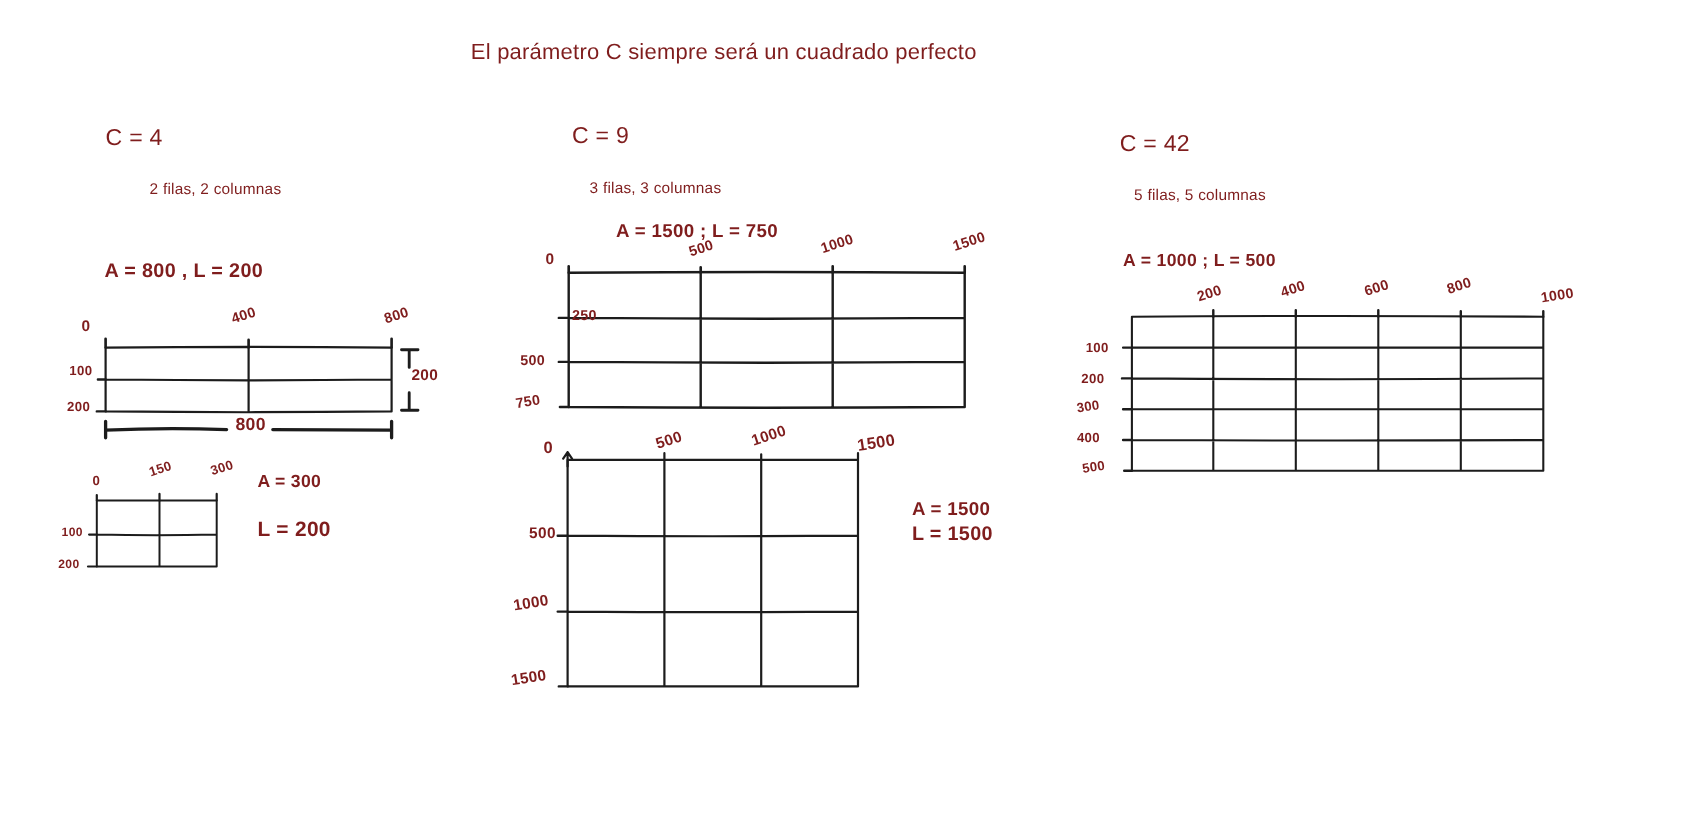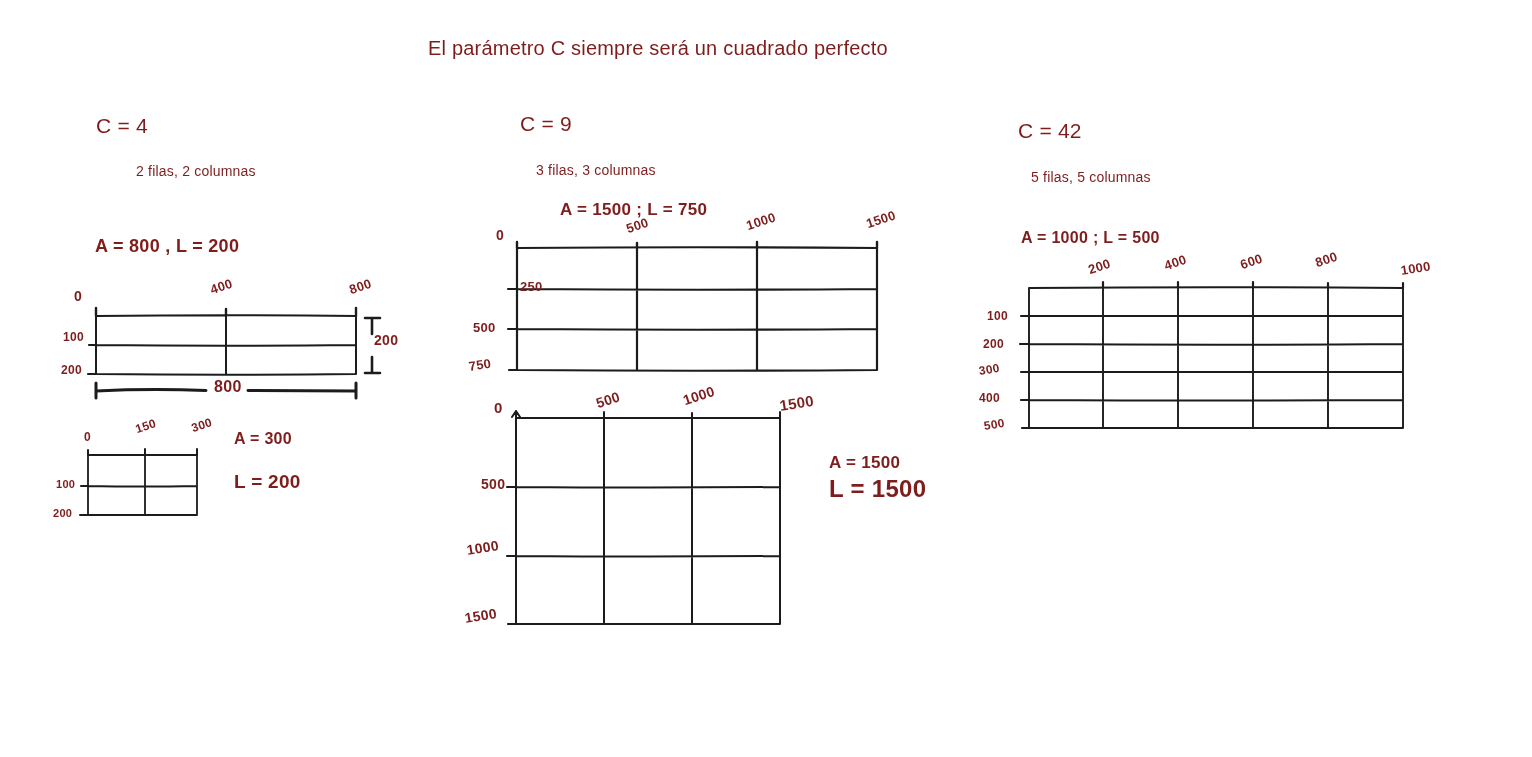--- a/index.html
+++ b/index.html
@@ -80,21 +80,21 @@
       <path d="M2,80 L11,80 M2,149 L11,149 M3,217 L11,217" stroke-width="2.2"></path>
     </svg>
     <span class="abs num" style="left:494px;top:400px;font-size:15px;">0</span>
     <span class="abs num rot" style="left:599px;top:396px;font-size:14px;">500</span>
     <span class="abs num rot" style="left:686px;top:393px;font-size:14px;">1000</span>
     <span class="abs num rot-sm" style="left:781px;top:398px;font-size:15px;">1500</span>
     <span class="abs num" style="left:481px;top:477px;font-size:14px;">500</span>
     <span class="abs num rot-sm" style="left:468px;top:543px;font-size:14px;">1000</span>
     <span class="abs num rot-sm" style="left:466px;top:611px;font-size:14px;">1500</span>
     <span class="abs num" style="left:829px;top:436px;font-size:17px;margin-top:18px;">A = 1500</span>
-    <span class="abs num" style="left:829px;top:476px;font-size:24px;">L = 1500</span>
+    <span class="abs num" style="left:829px;top:476px;font-size:18px;">L = 1500</span>
   </div>
 
   <div>
     <div class="abs hw" style="left:1018px;top:119px;font-size:21px;">C = 42</div>
     <div class="abs hw" style="left:1031px;top:170px;font-size:14px;">5 filas, 5 columnas</div>
     <div class="abs num" style="left:1021px;top:229px;font-size:16px;">A = 1000  ;   L = 500</div>
 
     <svg class="draw" style="left:1018px;top:278px;" width="400" height="160">
       <path d="M85,4 L85,10 M160,4 L160,10 M235,4 L235,10 M310,5 L310,10 M385,5 L385,10" stroke-width="2.2"></path>
       <path d="M11,10 Q198,8.5 385,10 M11,150 L385,150 M11,10 L11,150 M385,10 L385,150 M85,10 L85,150 M160,10 L160,150 M235,10 L235,150 M310,10 L310,150 M11,38 L385,38 M11,66 Q198,67.5 385,66 M11,94 L385,94 M11,122 Q198,123 385,122" stroke-width="1.9"></path>

